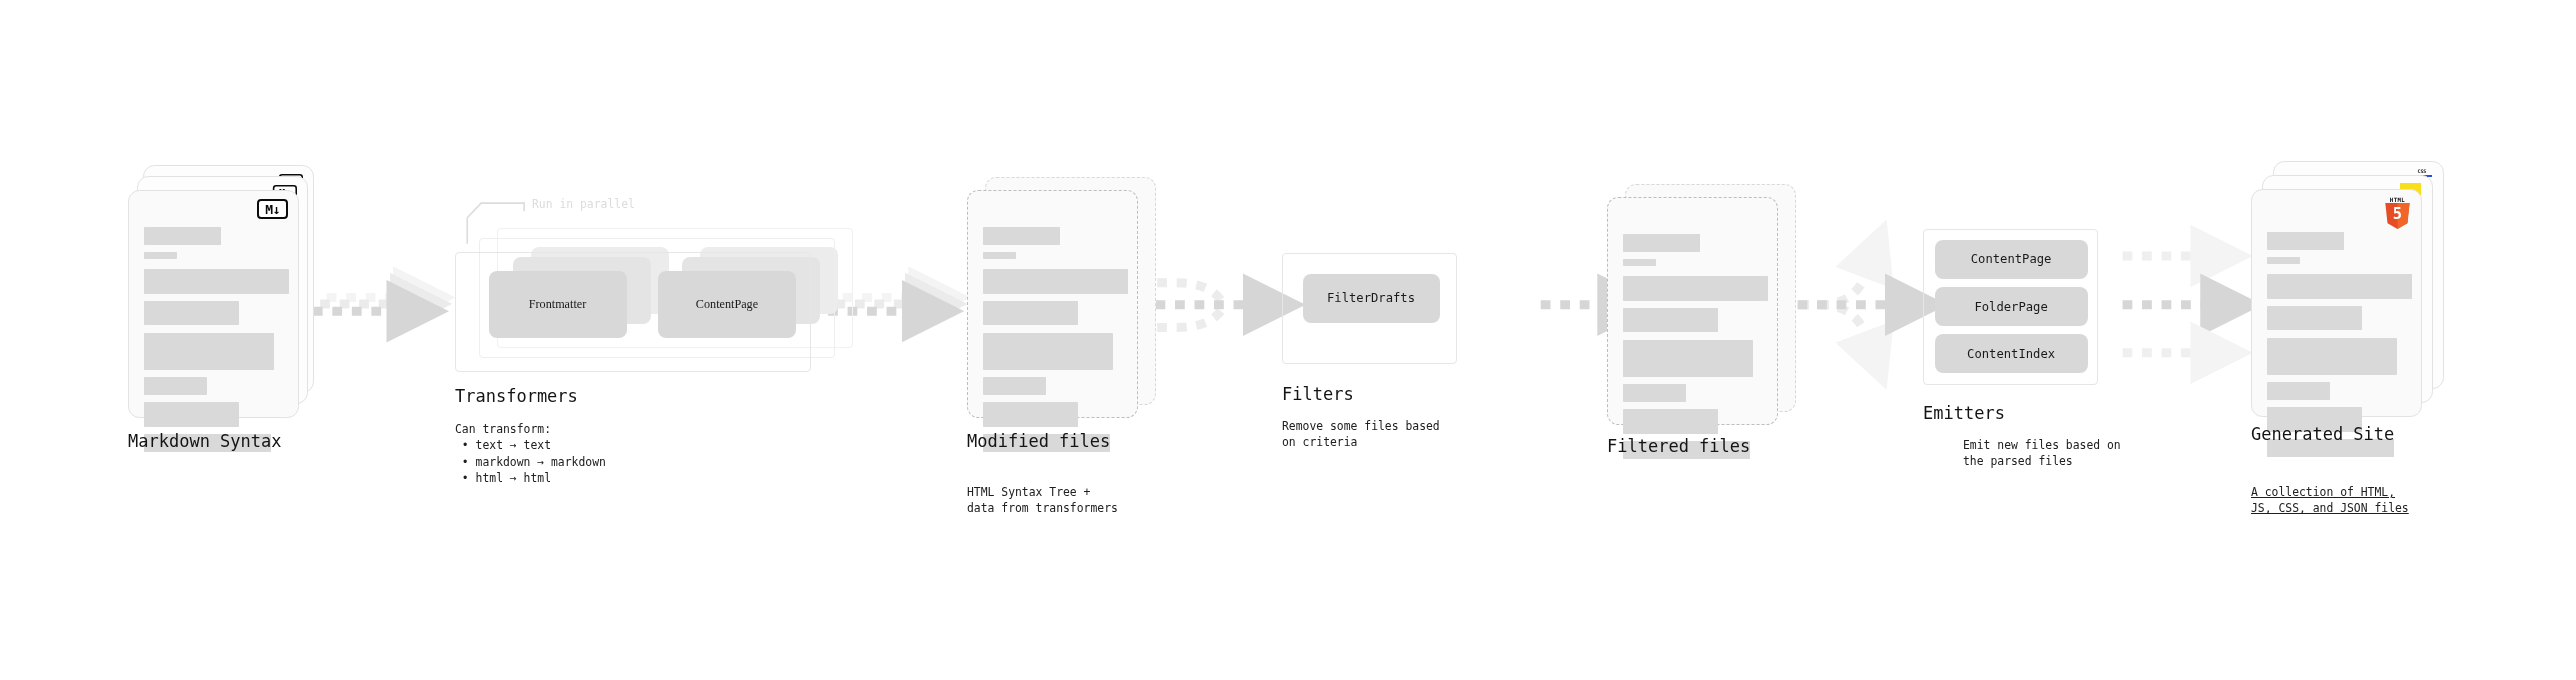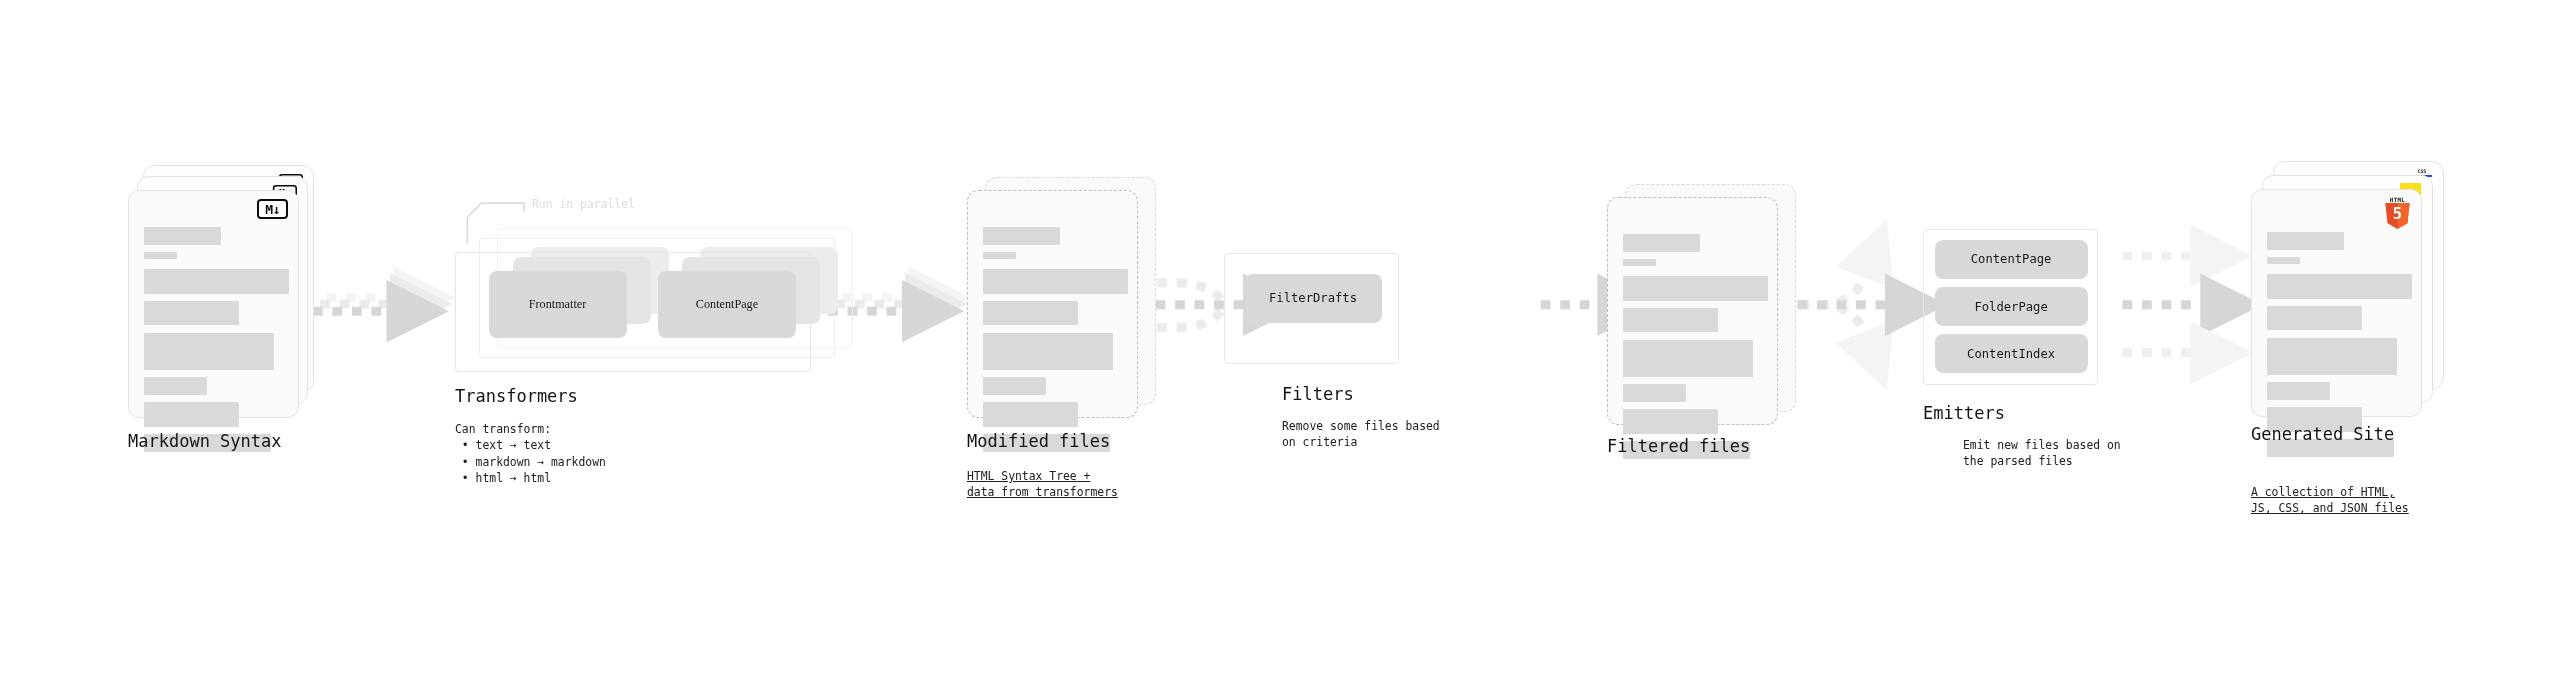--- a/index.html
+++ b/index.html
@@ -228,24 +228,24 @@
         <div class="bar" style="width:145px; height:24.4px;"></div>
         <div class="bar" style="width:95px; height:24.4px;"></div>
         <div class="bar" style="width:130px; height:37px;"></div>
         <div class="bar" style="width:63px;  height:18px;"></div>
         <div class="bar" style="width:95px; height:24.4px;"></div>
         <div class="bar" style="width:127px; height:18px;"></div>
       </div>
     </div>
   </div>
   <div class="title" style="left:967px; top:431px;">Modified files</div>
-  <div class="sub" style="left:967px; top:468px;text-decoration:underline;">HTML Syntax Tree +
+  <div class="sub" style="left:967px; top:484px;">HTML Syntax Tree +
 data from transformers</div>
 
-  <div class="group-box" style="left:1224px; top:253px; width:175px; height:111px;">
+  <div class="group-box" style="left:1282px; top:253px; width:175px; height:111px;">
     <div class="pill" style="left:19.5px; top:19.5px; width:137px; height:49px;">FilterDrafts</div>
   </div>
   <div class="title" style="left:1282px; top:384px;">Filters</div>
   <div class="sub" style="left:1282px; top:418px;">Remove some files based
 on criteria</div>
 
   <div class="doc-stack">
     <div class="doc-card dashed" style="left:1625px; top:184px; border-color:#d8d8d8;"></div>
     <div class="doc-card dashed" style="left:1607px; top:197px;">
       <div class="doc-lines">

